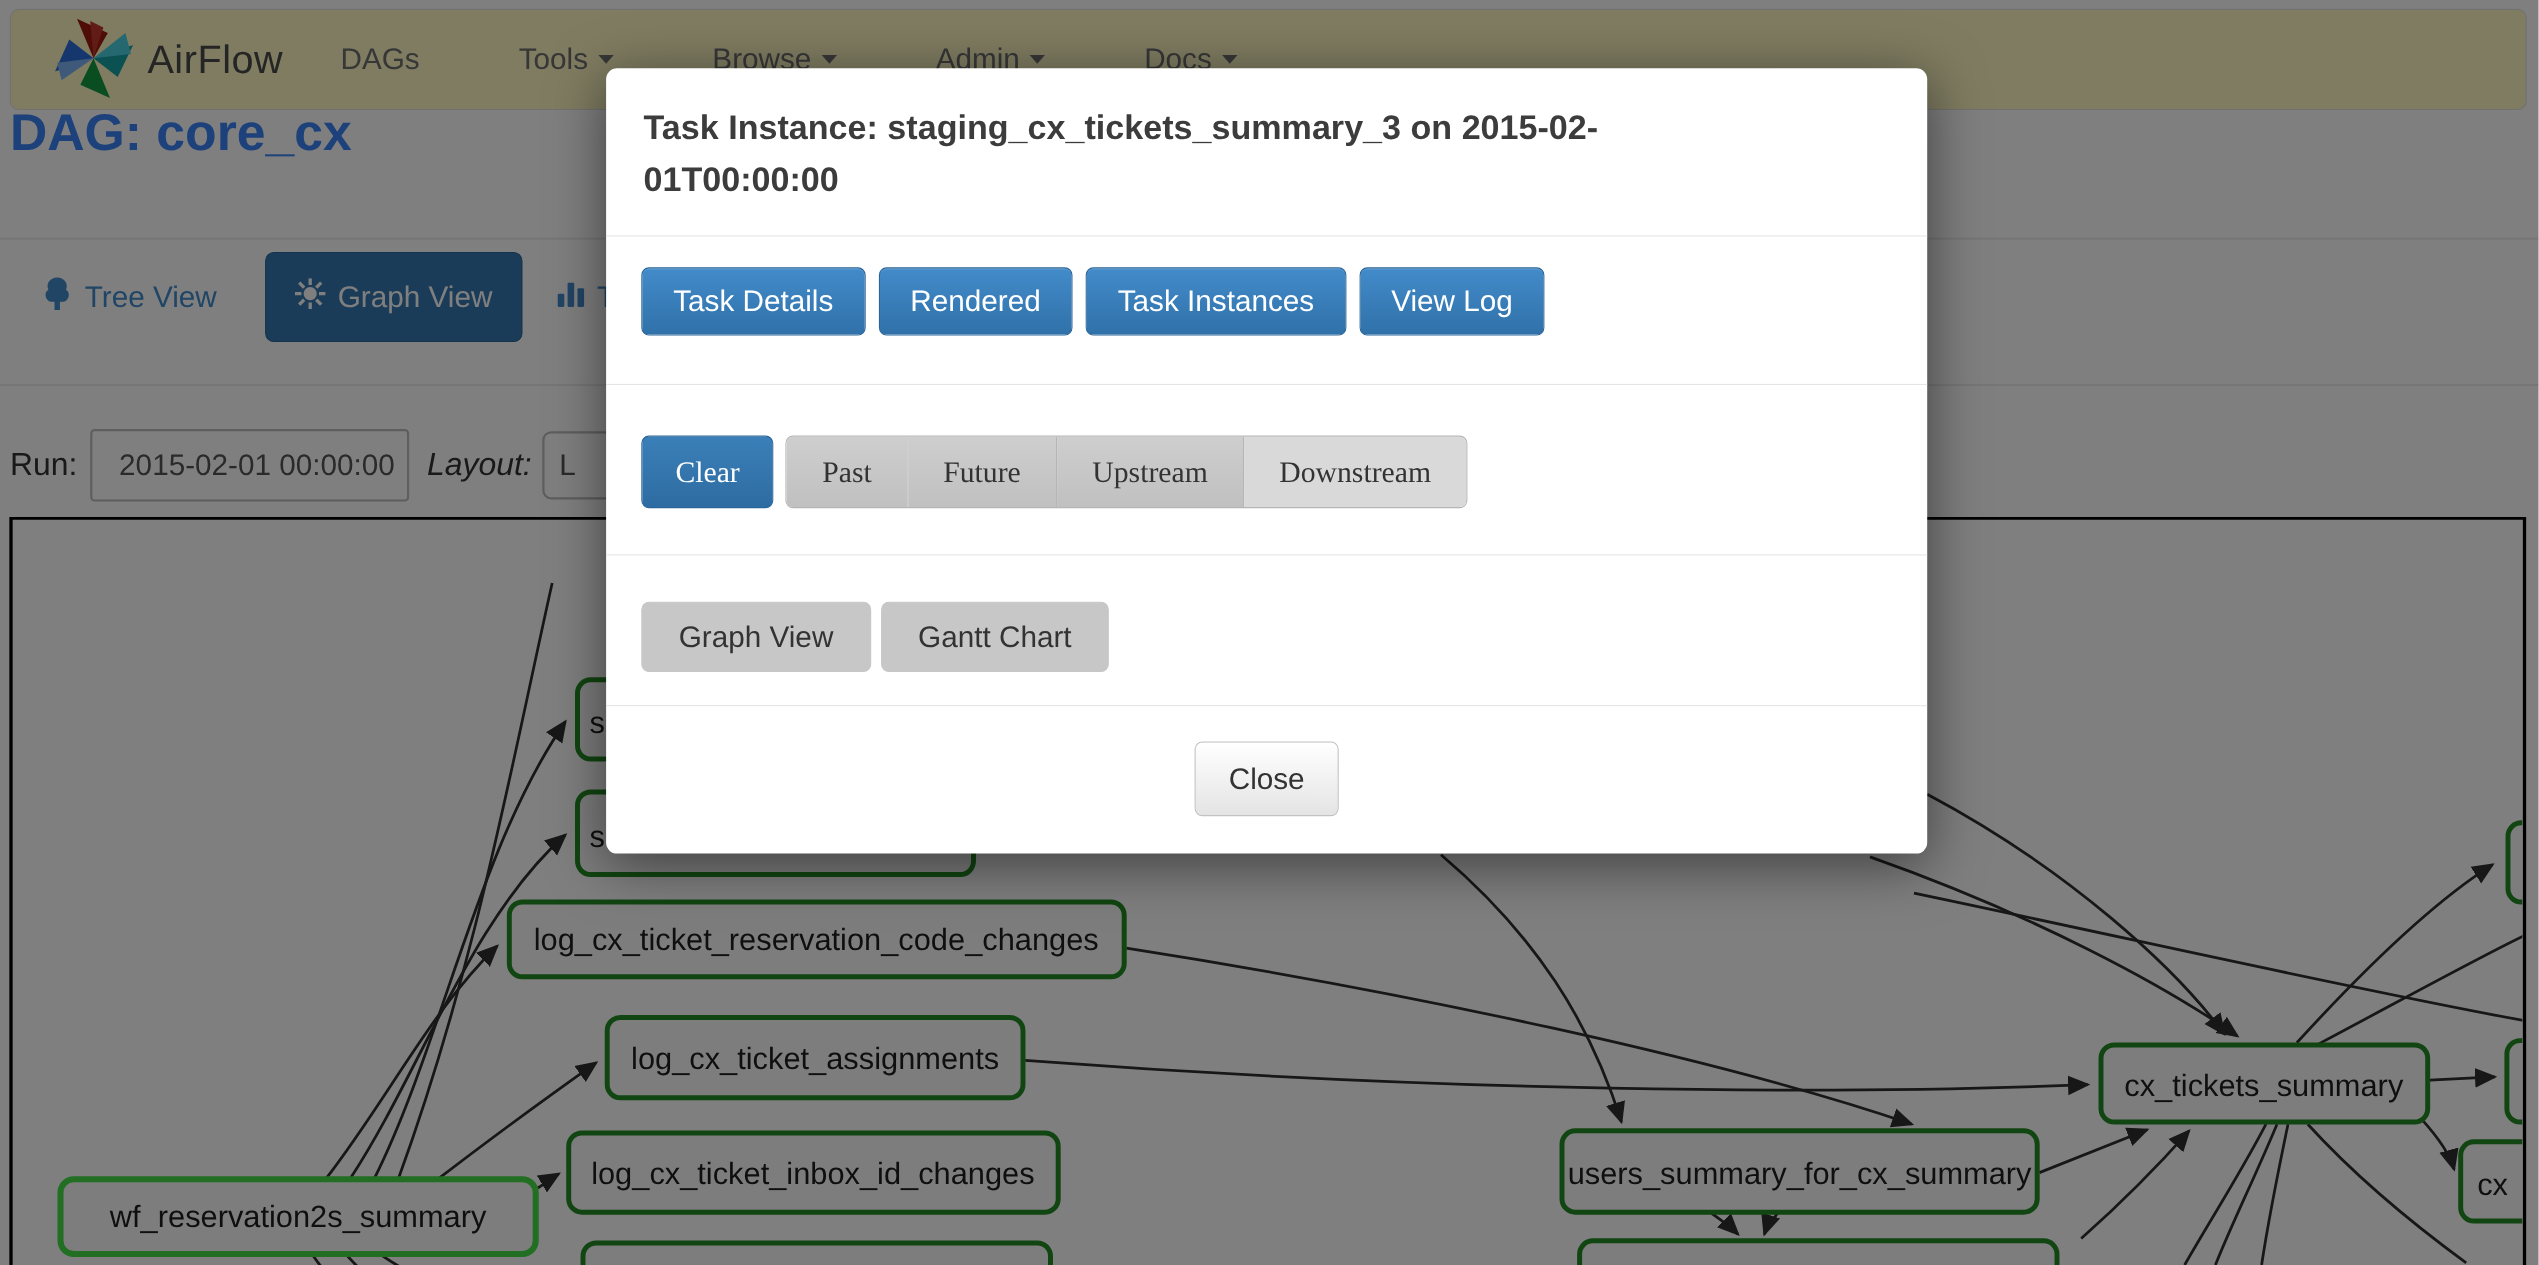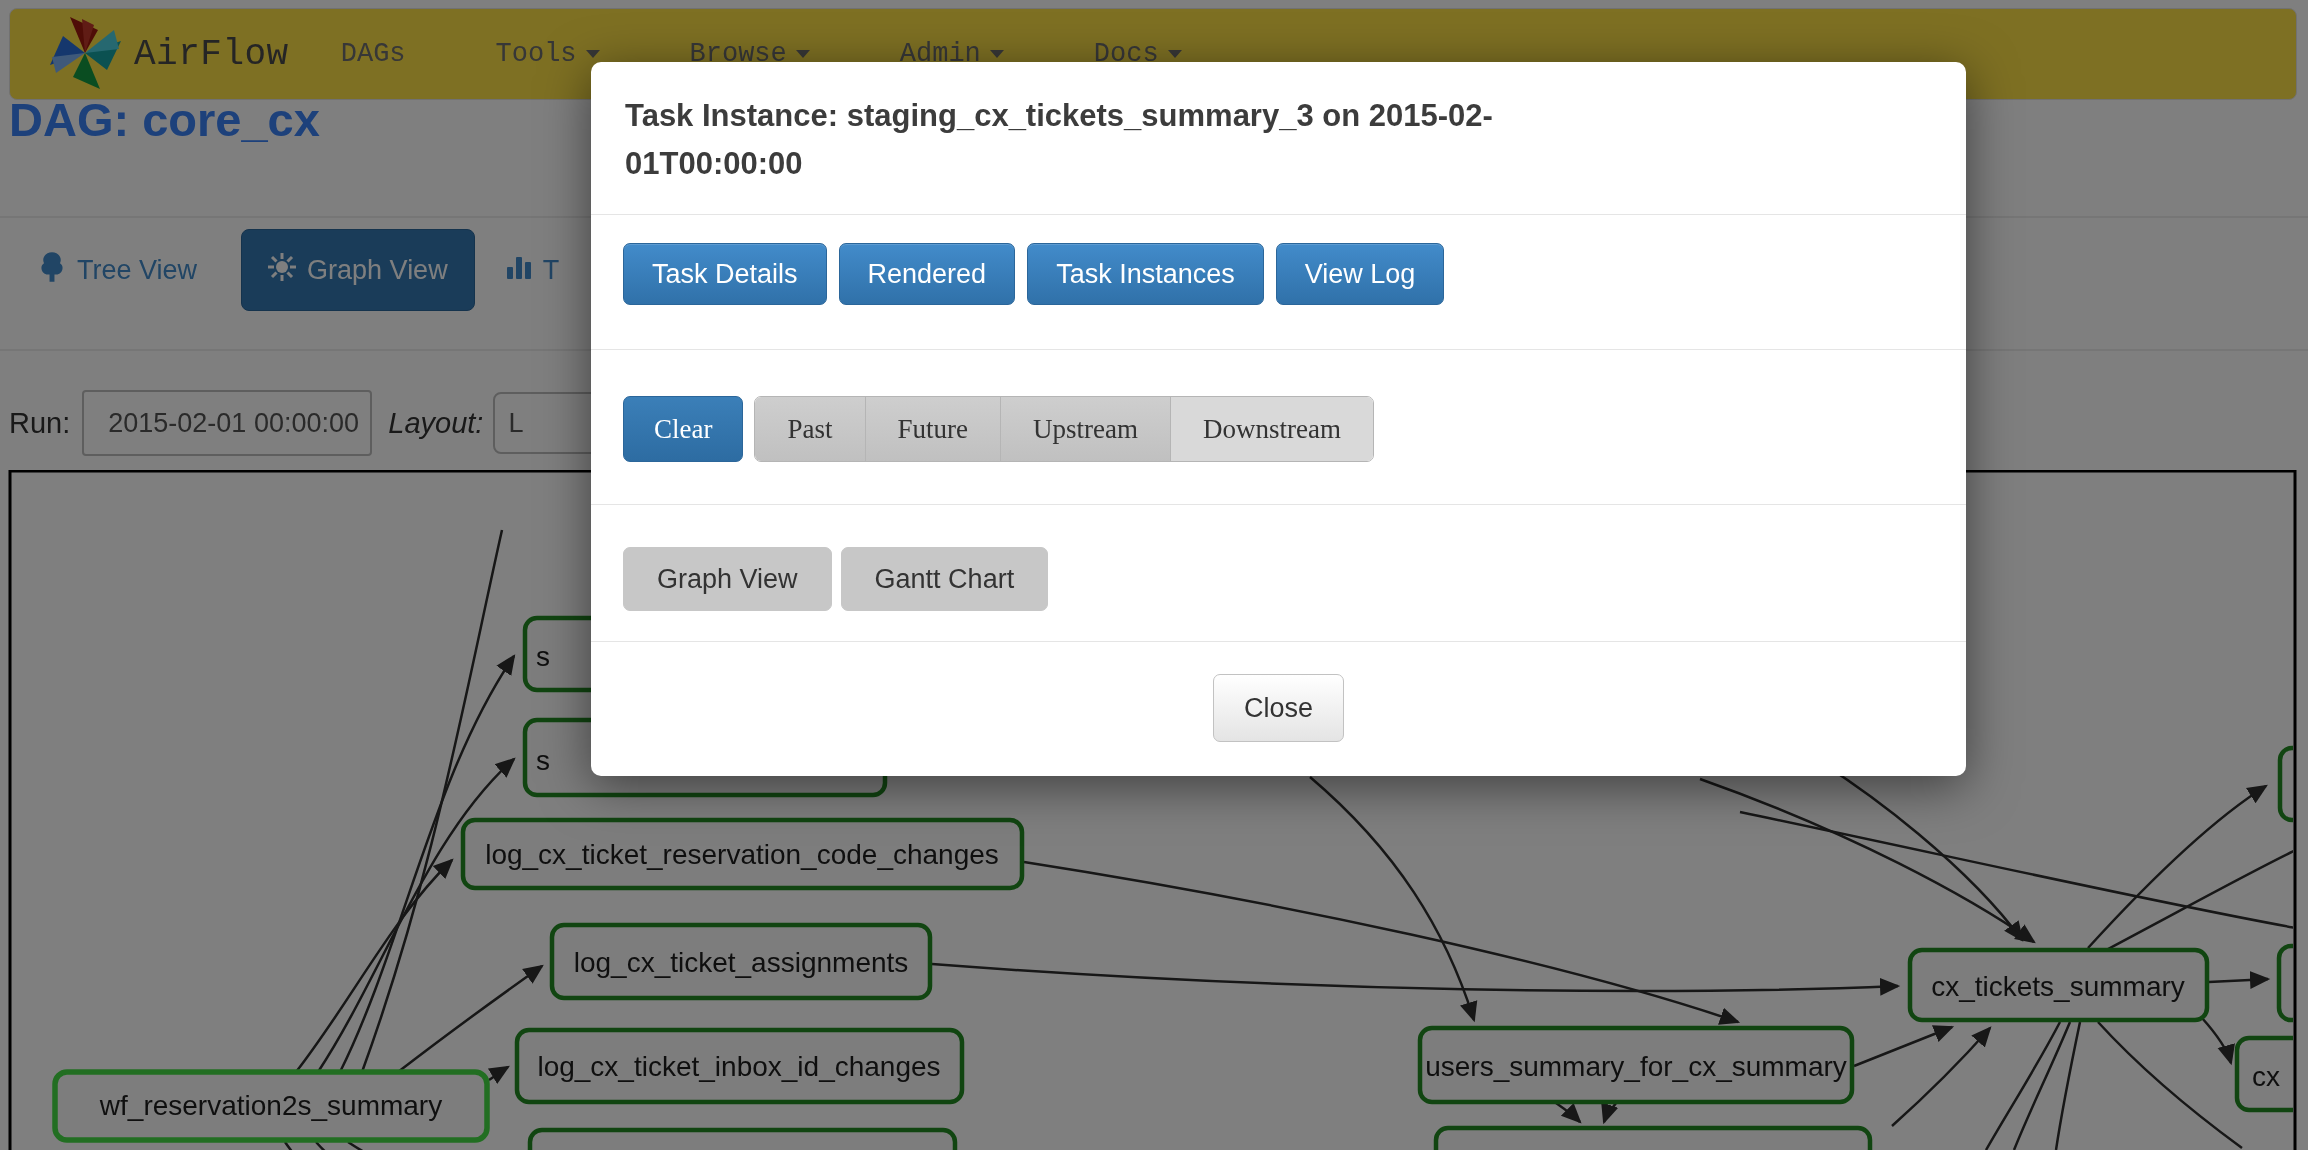--- a/index.html
+++ b/index.html
@@ -1,20 +1,20 @@
 <!DOCTYPE html>
 <html><head>
 <meta charset="utf-8">
 <style>
   html,body{margin:0;padding:0;background:#fff;font-family:"Liberation Sans",sans-serif;}
   .page{position:relative;width:2308px;height:1150px;overflow:hidden;background:#fff;}
 
   
-  .navbar{position:absolute;left:9px;top:8px;width:2288px;height:92px;background:#fde047;
-    border:1px solid #e3e3e3;border-radius:8px;display:flex;align-items:center;box-sizing:border-box;font-family:Liberation Mono, monospace;}
+  .navbar{position:absolute;left:9px;top:8px;width:2288px;height:92px;background:#fef9c3;
+    border:1px solid #e3e3e3;border-radius:8px;display:flex;align-items:center;box-sizing:border-box;}
   .brand{display:flex;align-items:center;gap:12px;padding-left:38px;}
   .brand-text{font-size:36px;color:#4a4a4a;letter-spacing:0.5px;}
   .nav{display:flex;gap:90px;margin-left:52px;font-size:27px;color:#6e6e6e;}
   .nav-item{display:flex;align-items:center;gap:9px;cursor:pointer;}
   .caret{width:0;height:0;border-left:7px solid transparent;border-right:7px solid transparent;
     border-top:8px solid #6e6e6e;display:inline-block;}
 
   
   .h1{position:absolute;left:9px;top:92px;font-size:47px;font-weight:bold;color:#3b82f6;}
   .hr1{position:absolute;left:0;top:216px;width:2308px;height:2px;background:#ededed;}
@@ -35,22 +35,22 @@
 
   
   .graph-svg{position:absolute;left:0;top:470px;}
   .edge{fill:none;stroke:#2e2e2e;stroke-width:2.5;}
   .node{fill:#fafafa;stroke:#228B22;stroke-width:4.5;}
   .node-hl{stroke:#44DD44;stroke-width:5.5;}
   .nlabel{font-size:28px;fill:#1e1e1e;font-family:"Liberation Sans",sans-serif;}
 
   
   .backdrop{position:absolute;inset:0;background:rgba(0,0,0,0.5);z-index:5;}
-  .modal{position:absolute;left:551px;top:62px;width:1375px;z-index:10;background:#fff;border-radius:10px;
-    box-shadow:0 10px 50px rgba(0,0,0,.5);box-sizing:border-box;margin-left:40px;}
+  .modal{position:absolute;left:551px;top:62px;width:1201px;z-index:10;background:#fff;border-radius:10px;
+    box-shadow:0 10px 50px rgba(0,0,0,.5);box-sizing:border-box;}
   .modal-header{padding:30px 34px 26px;border-bottom:1px solid #e5e5e5;}
   .modal-title{font-size:31px;font-weight:bold;color:#3c3c3c;line-height:48px;max-width:990px;}
   .mrow1{padding:28px 32px 44px;border-bottom:1px solid #e5e5e5;display:flex;gap:12px;}
   .btn-blue{height:60px;padding:0 28px;border-radius:7px;font-size:27px;color:#fff;cursor:pointer;
     background:linear-gradient(#428bca,#3071a9);border:1px solid #2b669a;display:flex;align-items:center;
     box-shadow:inset 0 1px 0 rgba(255,255,255,.15);}
   .mrow2{padding:46px 32px 42px;border-bottom:1px solid #e5e5e5;display:flex;align-items:center;font-family:Liberation Serif, serif;}
   .btn-clear{height:64px;padding:0 30px;border-radius:7px;font-size:27px;color:#fff;cursor:pointer;
     background:linear-gradient(#3b7fb8,#2d6ca2);border:1px solid #2b669a;display:flex;align-items:center;}
   .btn-group{display:flex;margin-left:11px;border-radius:7px;overflow:hidden;border:1px solid #b5b5b5;}

